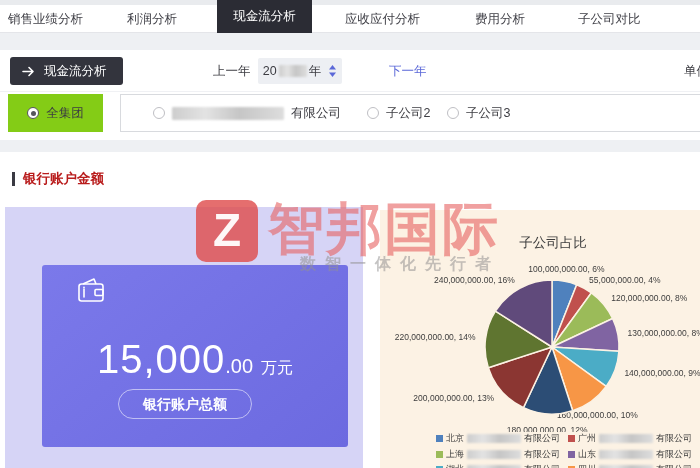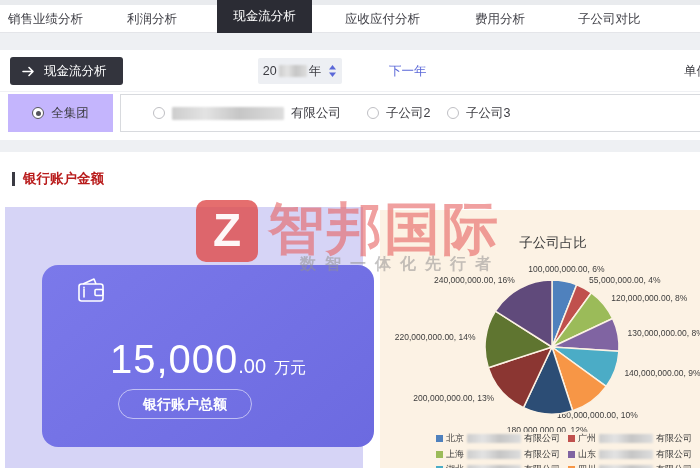--- a/index.html
+++ b/index.html
@@ -18,37 +18,37 @@
   .toolbar { position:absolute; left:0; top:50px; width:700px; height:42px; background:#fff; border-bottom:1px solid #f0f1f4; }
   .section-btn { position:absolute; left:10px; top:7px; height:28px; background:#33343d; border-radius:3px; color:#fff; font-size:12.5px; display:flex; align-items:center; gap:9px; padding:0 16px 0 12px; cursor:pointer; }
   .tb-label { position:absolute; top:0; height:42px; line-height:42px; font-size:12.5px; color:#3c3c42; }
   .year-box { position:absolute; left:258px; top:8px; width:84px; height:26px; background:#edeff3; border-radius:2px; display:flex; align-items:center; justify-content:center; gap:2px; font-size:12.5px; color:#3c3c42; cursor:pointer; }
   .next-link { left:356px; color:#5b68d8; cursor:pointer;margin-left:33px; }
   .prev-link { left:213px; cursor:pointer; }
   .unit-label { left:684px; white-space:nowrap; }
 
   
   .filter-row { position:absolute; left:0; top:92px; width:700px; height:48px; background:#fff; }
-  .group-box { position:absolute; left:8px; top:2px; width:105px; height:38px; background:#c4b5fd; display:flex; align-items:center; justify-content:center; gap:7px; font-size:12.5px; color:#3c3c42; cursor:pointer; }
+  .group-box { position:absolute; left:8px; top:2px; width:95px; height:38px; background:#84cc16; display:flex; align-items:center; justify-content:center; gap:7px; font-size:12.5px; color:#3c3c42; cursor:pointer; }
   .options-box { position:absolute; left:120px; top:2px; width:590px; height:38px; background:#fff; border:1px solid #d8dade; }
   .radio-opt { position:absolute; top:0; height:36px; display:flex; align-items:center; gap:7px; font-size:12.5px; color:#3c3c42; cursor:pointer; }
   .radio { width:12px; height:12px; border-radius:50%; border:1px solid #bfbfc4; background:#fff; position:relative; flex:none; }
   .radio.checked { border-color:#55555c; }
   .radio.checked::after { content:""; position:absolute; left:2.5px; top:2.5px; width:5px; height:5px; border-radius:50%; background:#55555c; }
 
   .gap2 { position:absolute; left:0; top:140px; width:700px; height:12px; background:#eef0f3; }
 
   
   .section-head { position:absolute; left:12px; top:170px; display:flex; align-items:center; gap:8px; }
   .head-bar { width:3px; height:14px; background:#3a3a42; }
   .head-text { font-size:13.5px; font-weight:bold; color:#b91c1c; }
 
   
   .purple-panel { position:absolute; left:5px; top:207px; width:358px; height:261px; background:#d6d4f6; }
-  .amount-card { position:absolute; left:37px; top:58px; width:332px; height:182px; border-radius:16px;
+  .amount-card { position:absolute; left:37px; top:58px; width:306px; height:182px; border-radius:3px;
                  background:linear-gradient(140deg,#7b79ea 0%,#6c6ae0 100%); color:#fff; }
   .wallet { position:absolute; left:33px; top:10px; }
   .amount-row { position:absolute; left:0; top:72px; width:100%; text-align:center; white-space:nowrap; }
   .amount-main { font-size:40px; font-weight:400; letter-spacing:1px; }
   .amount-dec { font-size:20px; }
   .amount-unit { font-size:16px; margin-left:8px; }
   .card-btn { position:absolute; left:76px; top:124px; width:134px; height:30px; border:1px solid rgba(255,255,255,.55); border-radius:15px; background:transparent; color:#fff; font-size:14px; line-height:28px; text-align:center; cursor:pointer; font-family:inherit;font-weight:bold; }
 
   
   .chart-panel { position:absolute; left:380px; top:210px; width:320px; height:258px; background:#fcf2e4; }
@@ -87,20 +87,21 @@
 
   <div class="gap1"></div>
 
   <div class="toolbar">
     <div class="section-btn">
       <svg width="13" height="11" viewBox="0 0 13 11">
         <path d="M1 5.5h9 M7 1.5l4 4-4 4" stroke="#fff" stroke-width="1.6" fill="none" stroke-linecap="round" stroke-linejoin="round"></path>
       </svg>
       <span>现金流分析</span>
     </div>
+    <span class="tb-label prev-link">上一年</span>
     <div class="year-box">
       <span>20</span>
       <span class="redact" style="width:28px;height:12px;"></span>
       <span>年</span>
       <svg width="9" height="14" viewBox="0 0 9 14" style="margin-left:5px">
         <path d="M4.5 1 8 5.5H1z" fill="#5b68d8"></path>
           <path d="M4.5 13 1 8.5h7z" fill="#5b68d8"></path>
       </svg>
     </div>
     <span class="tb-label next-link">下一年</span>

